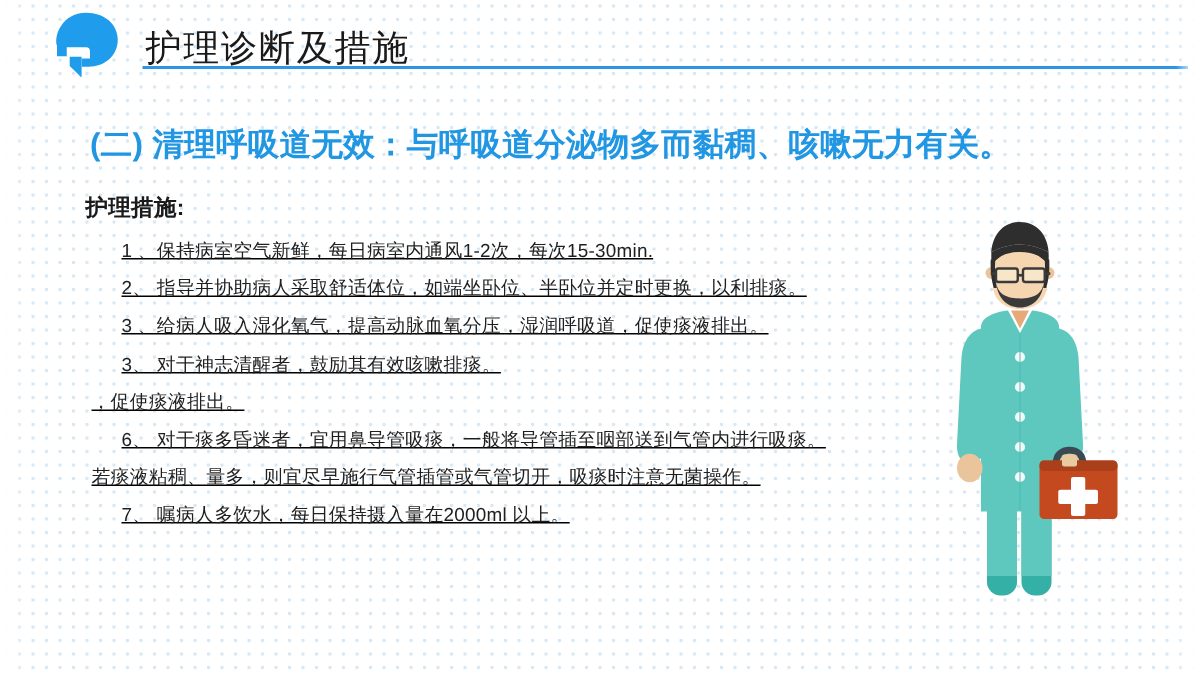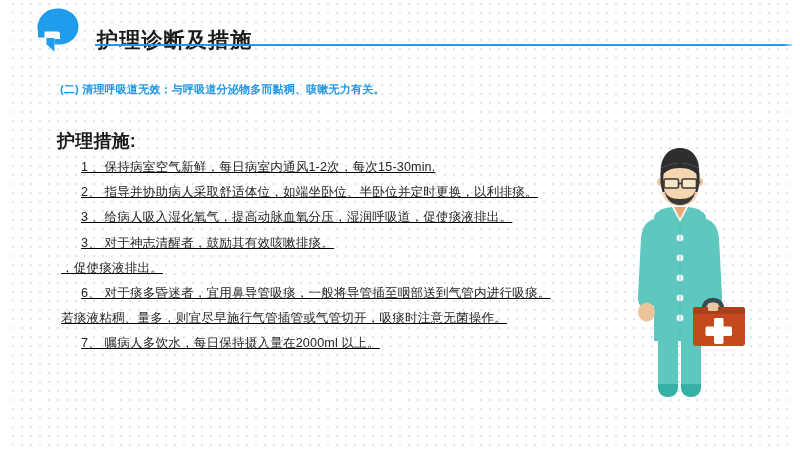--- a/index.html
+++ b/index.html
@@ -24,40 +24,40 @@
   #edgeL,#edgeR{ position:absolute; top:0; height:450px; width:16px; }
   #edgeL{ left:0;  background:linear-gradient(to right,#fff 20%,rgba(255,255,255,0)); }
   #edgeR{ right:0; background:linear-gradient(to left,#fff 20%,rgba(255,255,255,0)); }
 
   
   #header{ position:absolute; left:0; top:0; width:800px; height:56px; }
 
   #bubble{ position:absolute; left:33px; top:7px; width:48px; height:46px; }
 
   #title{
-    position:absolute; left:97px; top:26px;
-    font-size:21px; font-weight:bold; color:#1a1a1a;
+    position:absolute; left:97px; top:16px;
+    font-size:24px; font-weight:normal; color:#1a1a1a;
     letter-spacing:1.2px; white-space:nowrap;
   }
   #rule{
     position:absolute; left:95px; top:44px; width:697px; height:2px;
     background:#2b95e8;
   }
 
   
   #subtitle{
     position:absolute; left:60px; top:82px;
-    font-size:11px; font-weight:bold; color:#2196e3;
+    font-size:21px; font-weight:bold; color:#2196e3;
     letter-spacing:.2px; white-space:nowrap;
   }
 
   
   #measures-label{
     position:absolute; left:57px; top:129px;
-    font-size:18px; font-weight:bold; color:#1a1a1a;
+    font-size:15px; font-weight:bold; color:#1a1a1a;
     letter-spacing:.2px;
   }
 
   #list{ position:absolute; left:57px; top:155px; width:620px;text-decoration:underline; }
   .row{
     font-size:12.6px; color:#1f1f1f; line-height:25.2px;
     letter-spacing:.15px; white-space:nowrap;
   }
   .row.indent{ padding-left:24px; }
   .row.cont{ padding-left:4px; }

